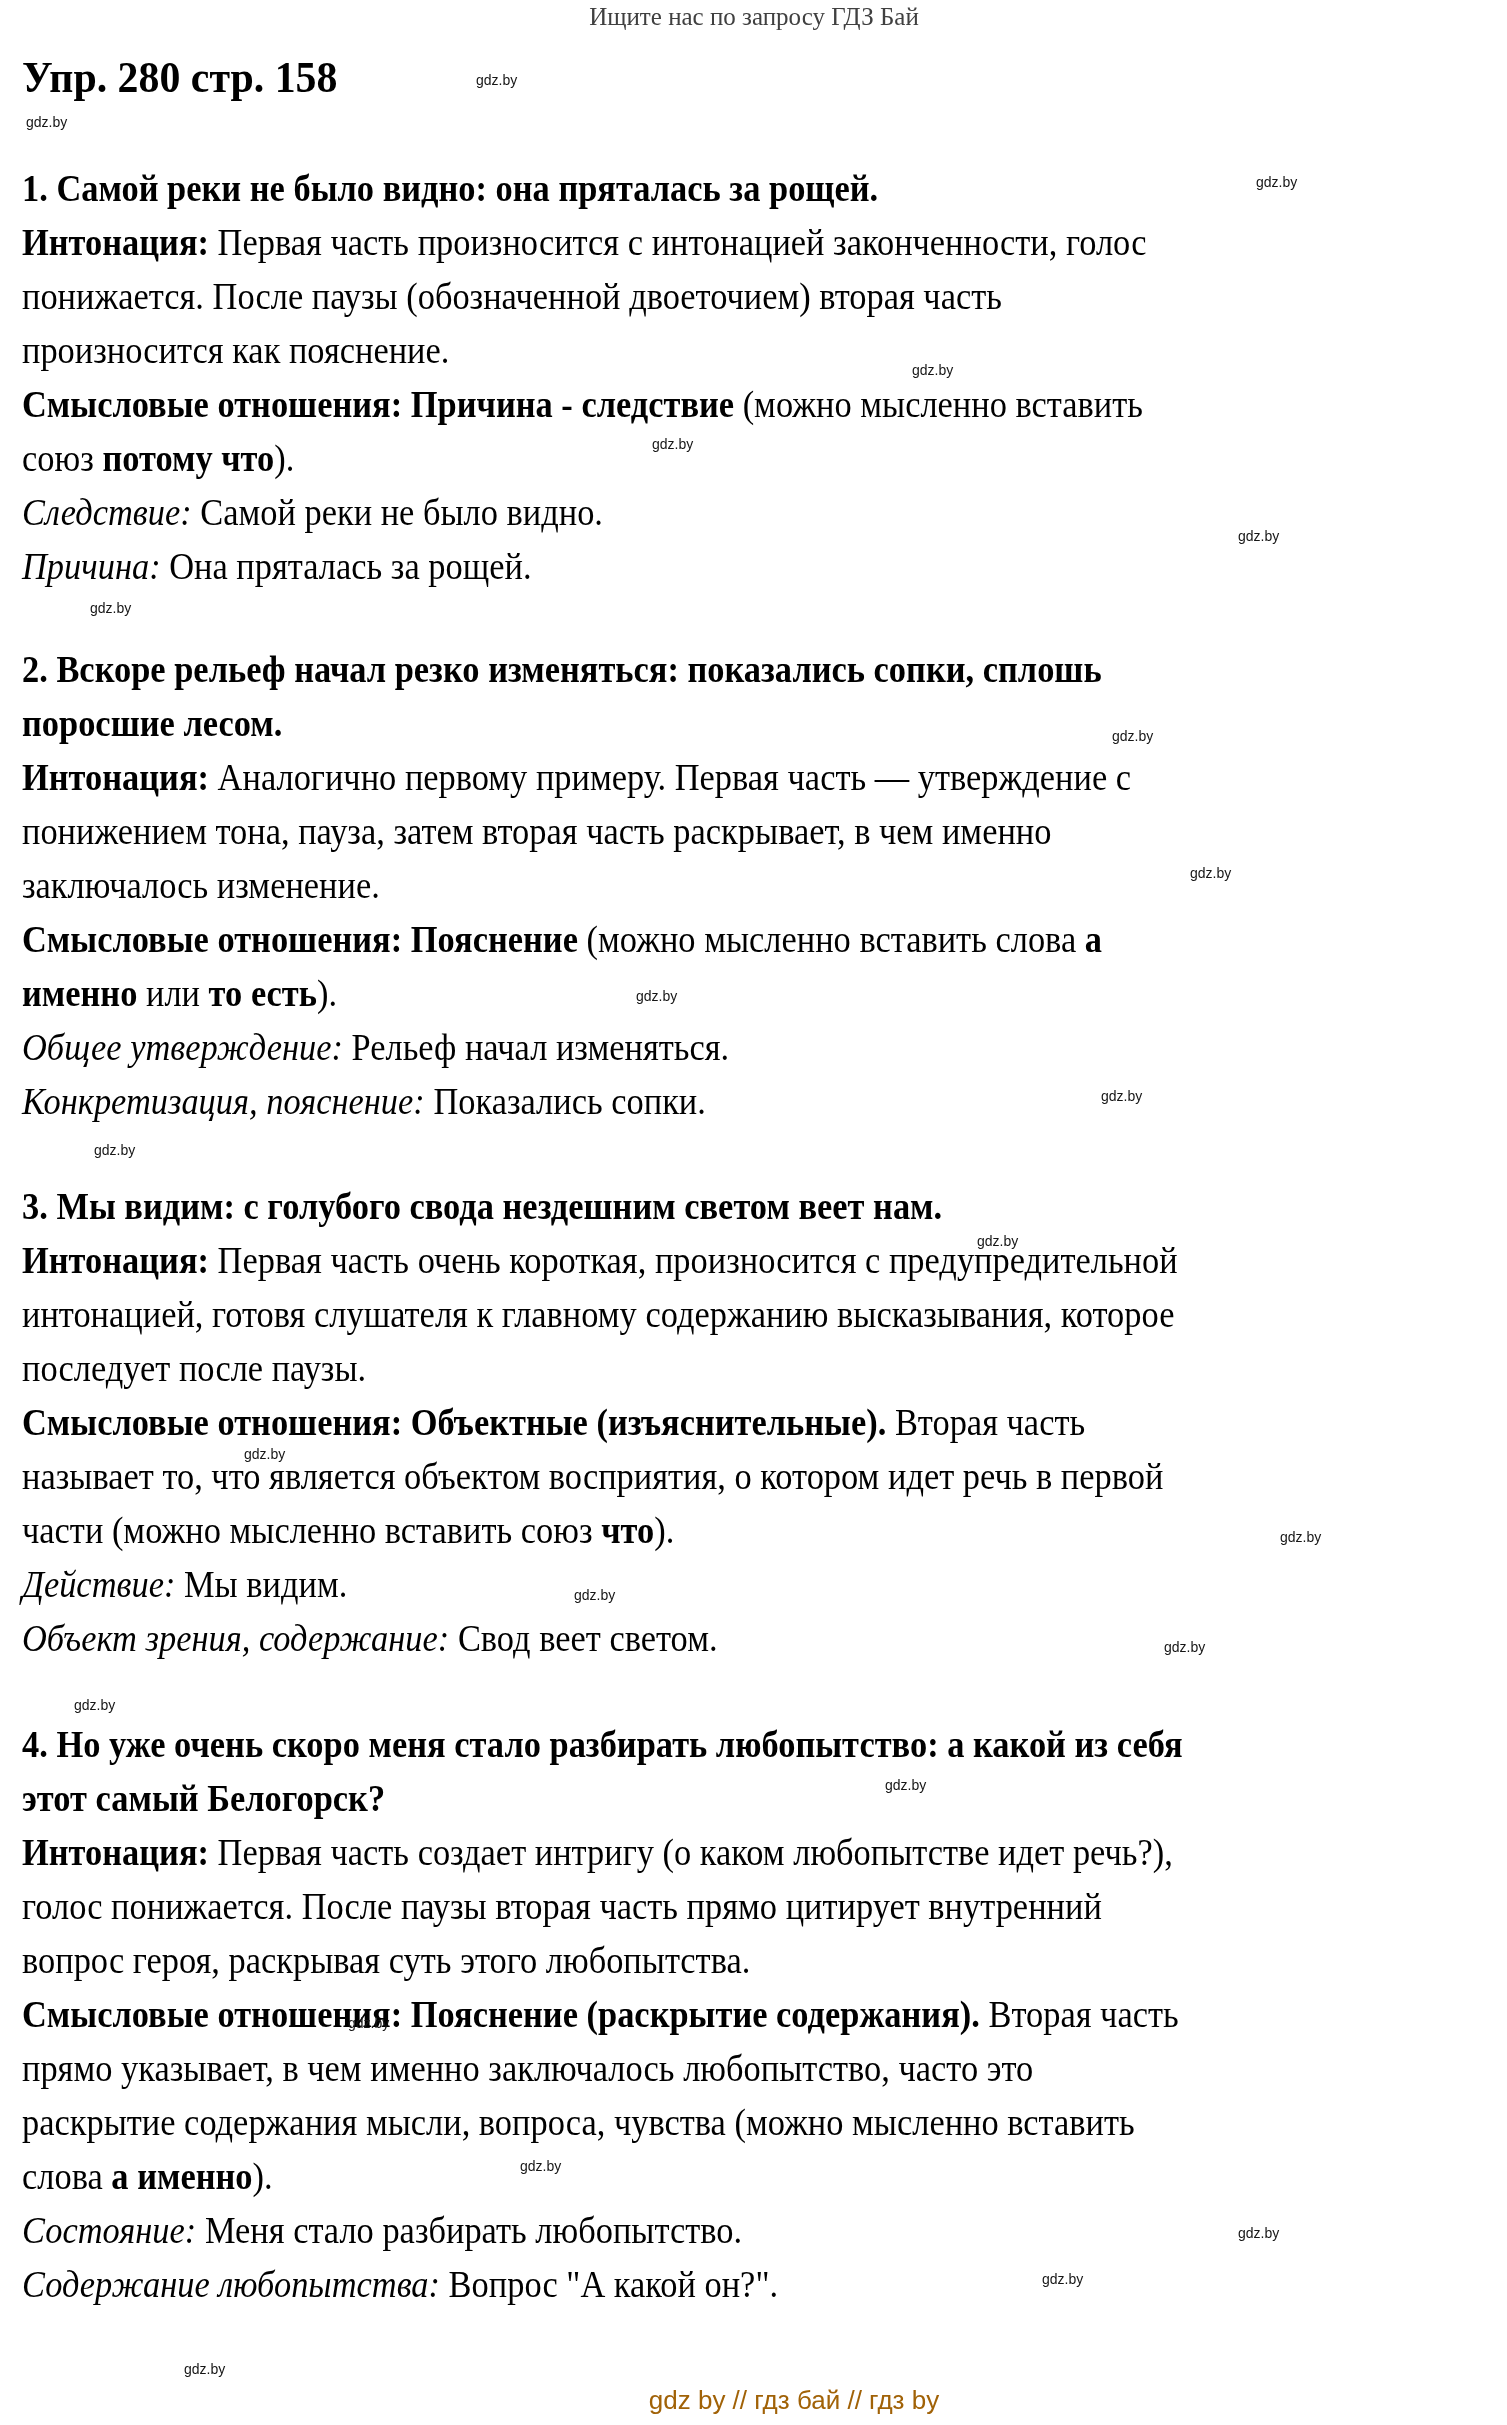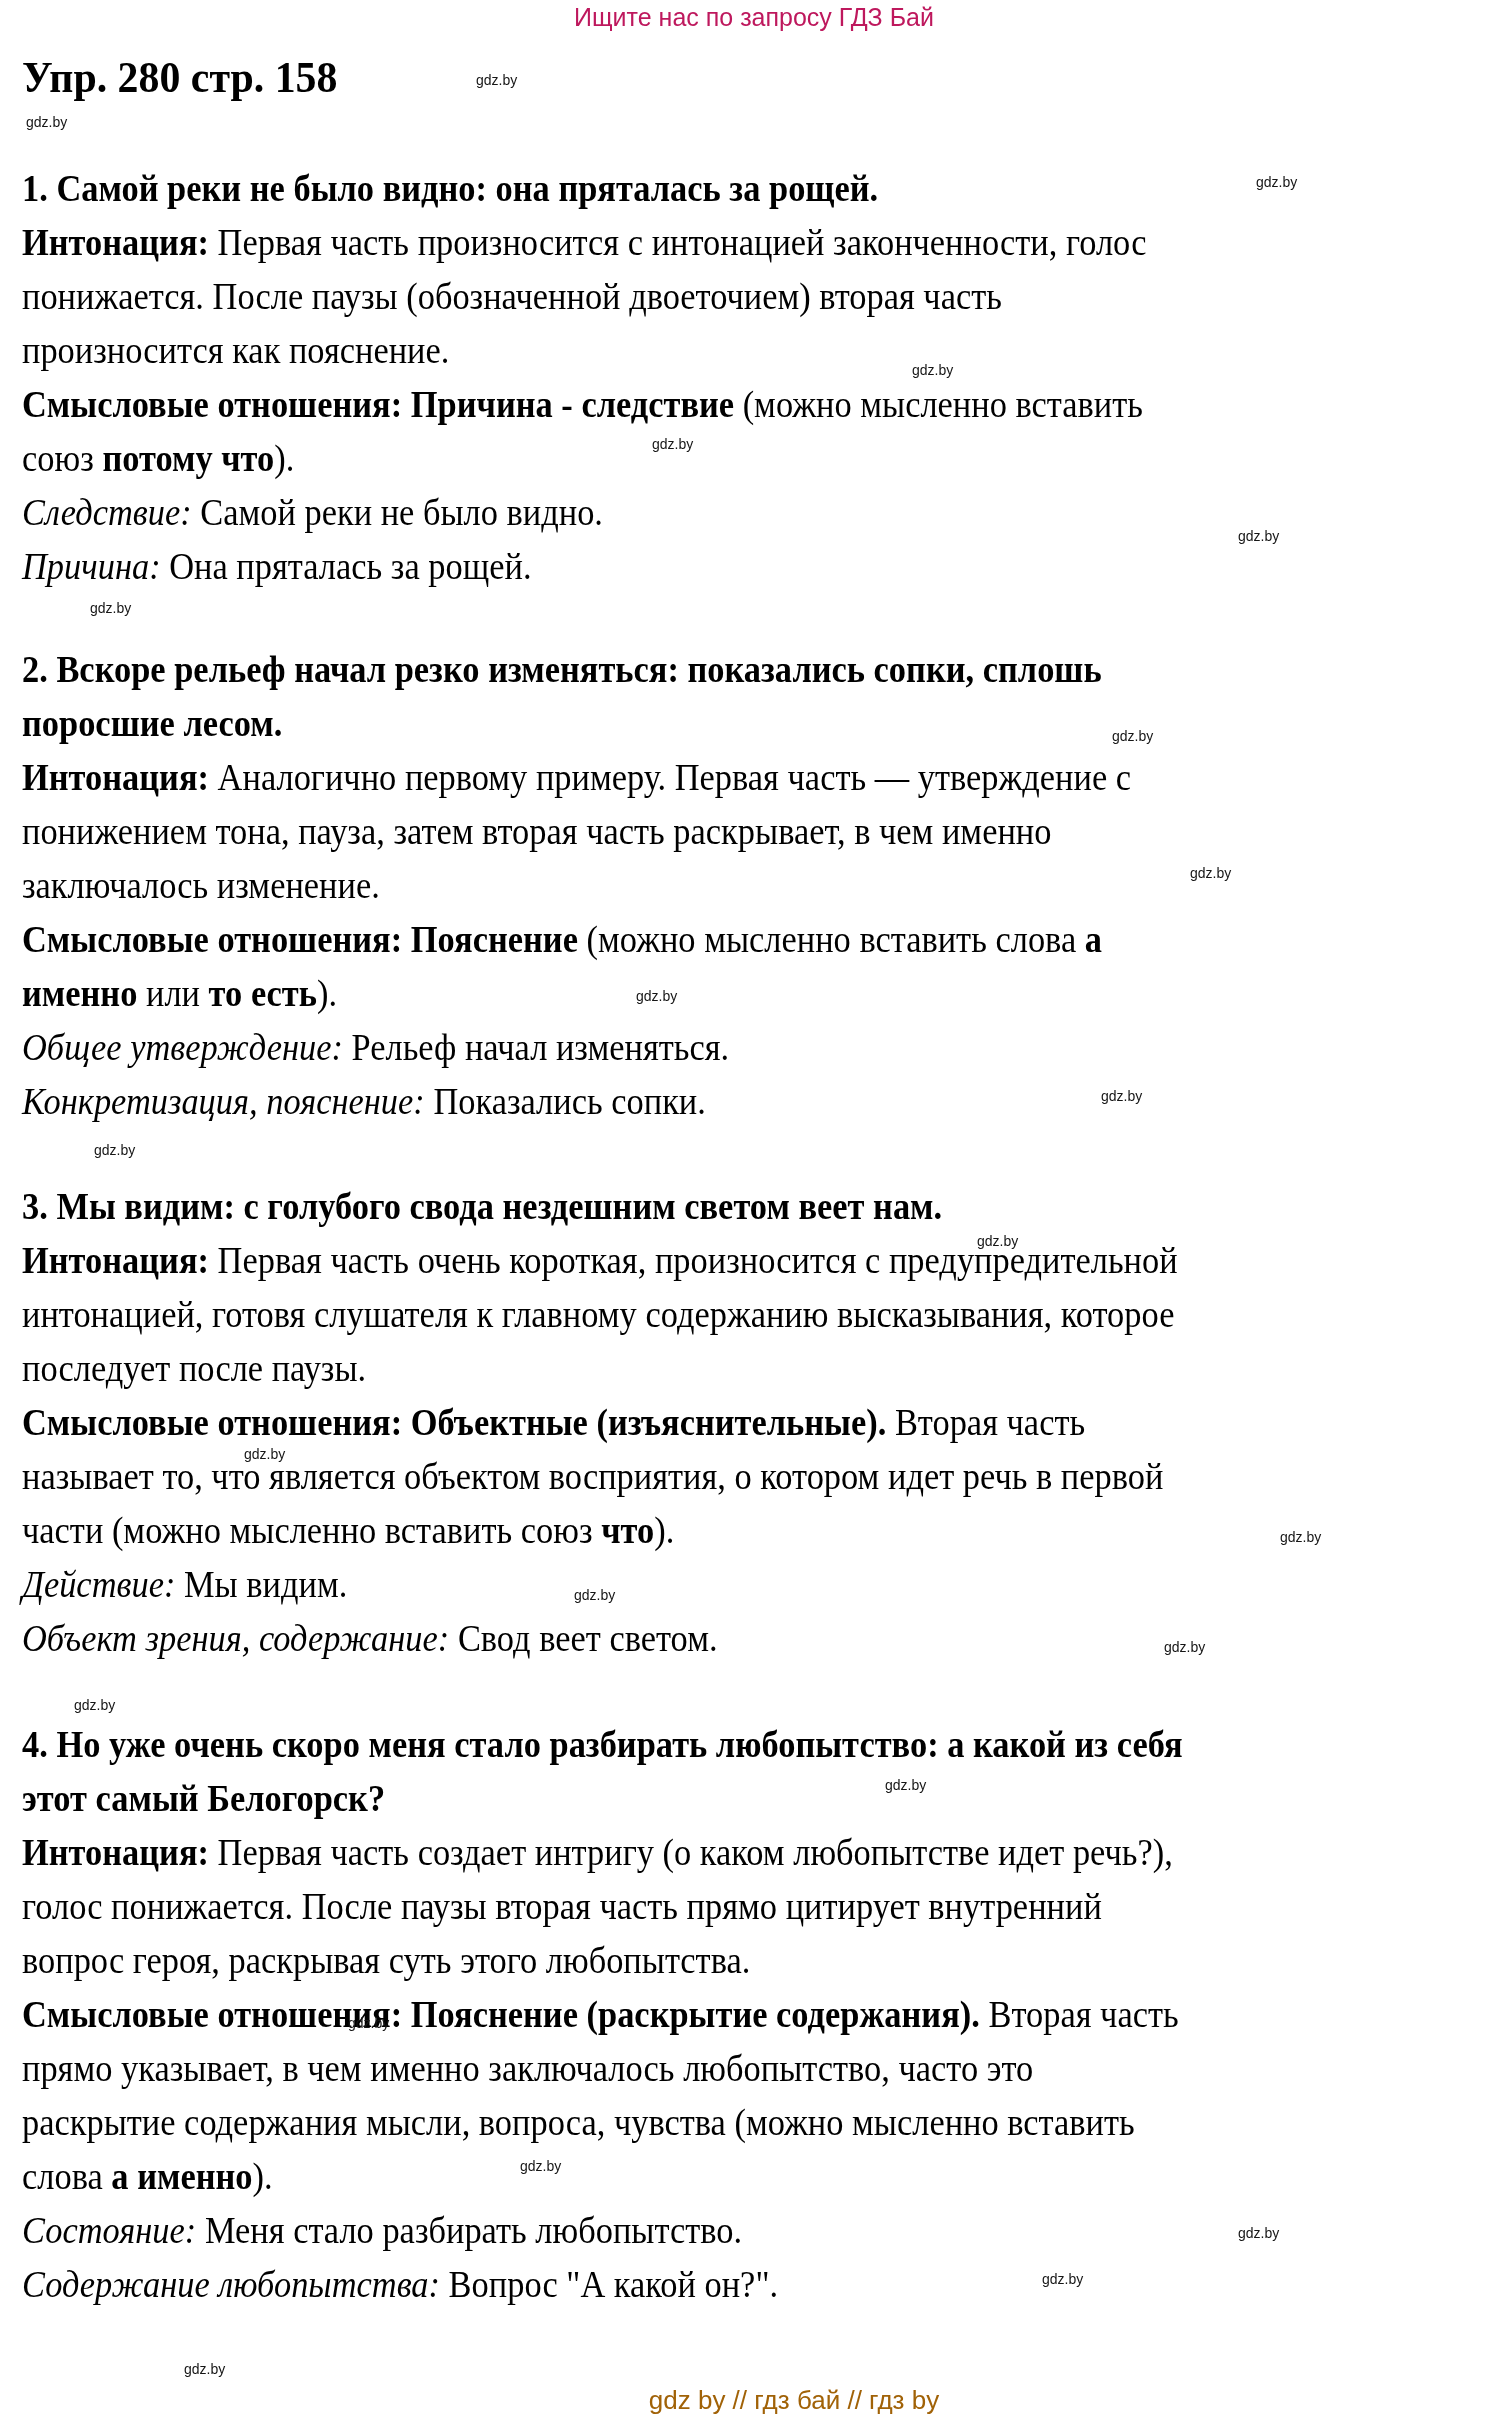--- a/index.html
+++ b/index.html
@@ -3,21 +3,21 @@
 <meta charset="utf-8">
 <style>
   * { margin:0; padding:0; box-sizing:border-box; }
   html,body { background:#ffffff; }
   .page {
     position:relative; width:1508px; height:2426px; background:#ffffff;
     overflow:hidden; font-family:"Liberation Serif", serif; color:#000000;
   }
   .banner {
     position:absolute; top:3.2px; left:0; width:100%; text-align:center;
-    font-family:Liberation Sans, sans-serif; font-size:25px; color:#be185d;
+    font-family:Liberation Serif, serif; font-size:25px; color:#404040;
   }
   .title {
     position:absolute; top:51px; left:22.4px;
     font-size:45px; font-weight:bold; white-space:nowrap;
     transform:scaleX(0.93); transform-origin:left top;
   }
   .content { position:static; }
   .section {
     position:absolute; left:22.4px; width:1256px;
     font-size:37px; line-height:54px;

